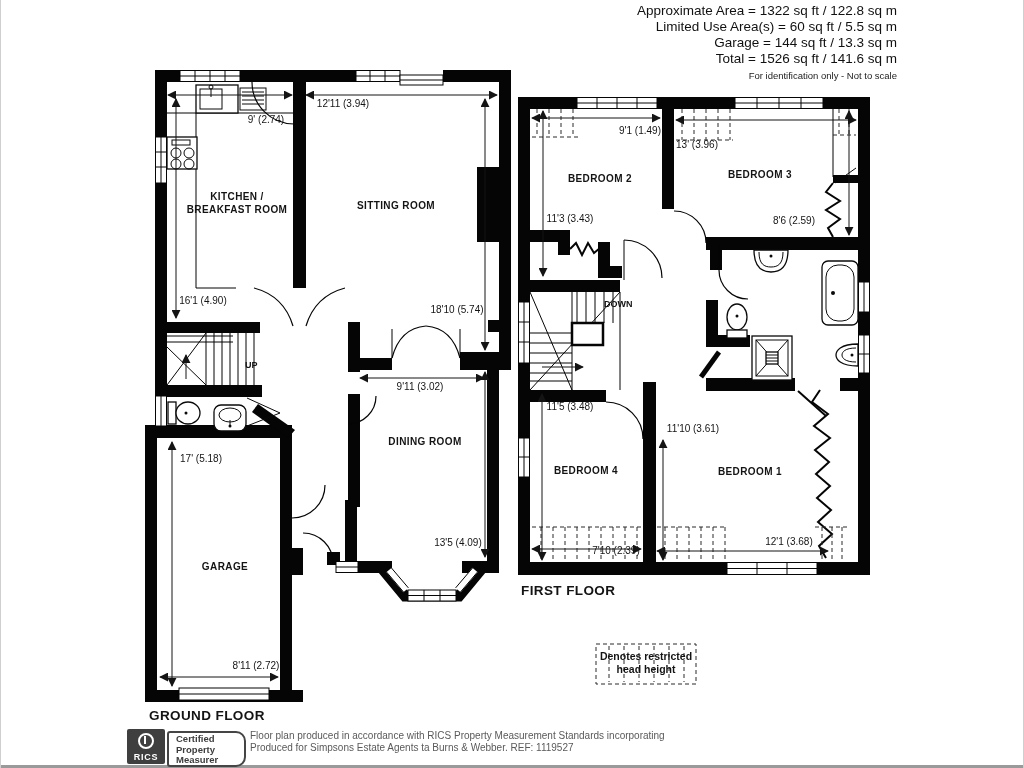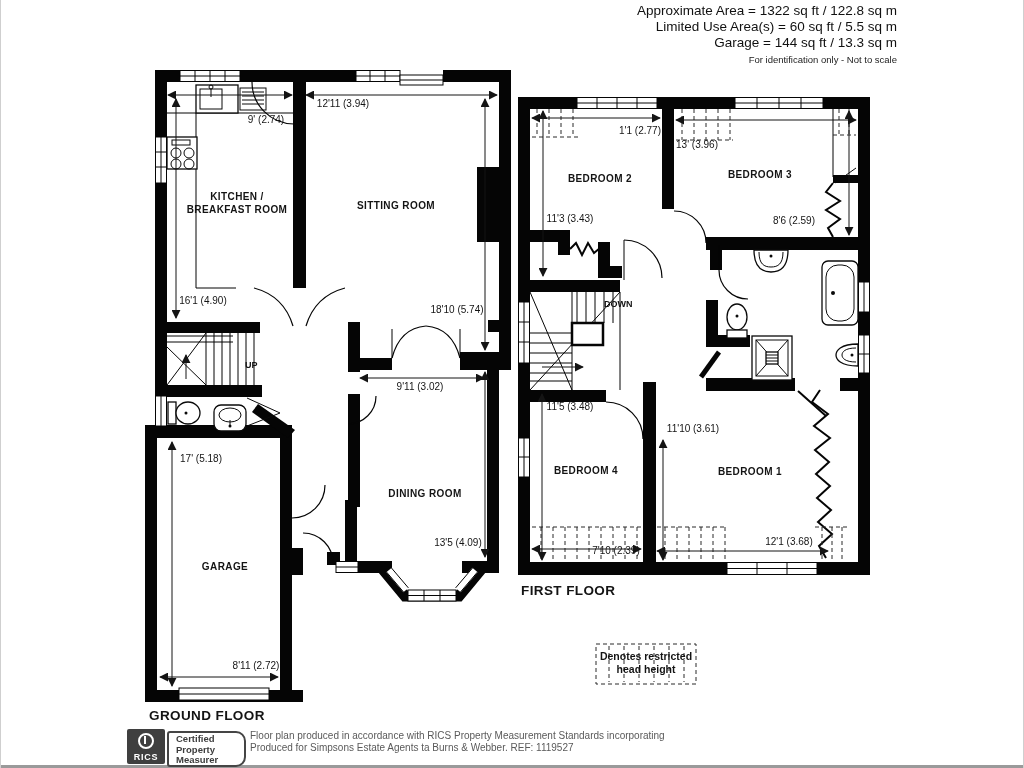--- a/index.html
+++ b/index.html
@@ -369,48 +369,49 @@
     <line class="dash" x1="654" y1="646" x2="654" y2="682"></line>
     <line class="dash" x1="669" y1="646" x2="669" y2="682"></line>
     <line class="dash" x1="684" y1="646" x2="684" y2="682"></line>
   </g>
 </svg>
 
 <div class="hdr">
   <div class="hline">Approximate Area = 1322 sq ft / 122.8 sq m</div>
   <div class="hline">Limited Use Area(s) = 60 sq ft / 5.5 sq m</div>
   <div class="hline">Garage = 144 sq ft / 13.3 sq m</div>
+  <div class="hline">Total = 1526 sq ft / 141.6 sq m</div>
   <div class="hsub">For identification only - Not to scale</div>
 </div>
 
 <div class="lbl room2" style="left:237px;top:190px;">
   <div>KITCHEN /</div>
   <div>BREAKFAST ROOM</div>
 </div>
 <div class="lbl room" style="left:396px;top:200px;">SITTING ROOM</div>
-<div class="lbl room" style="left:425px;top:488px;">DINING ROOM</div>
+<div class="lbl room" style="left:425px;top:436px;">DINING ROOM</div>
 <div class="lbl room" style="left:225px;top:561px;">GARAGE</div>
 <div class="lbl stairlbl" style="left:245px;top:360px;">UP</div>
 <div class="lbl floorlbl" style="left:149px;top:708px;">GROUND FLOOR</div>
 <div class="lbl dim" style="left:266px;top:114px;">9' (2.74)</div>
 <div class="lbl dim" style="left:203px;top:295px;">16'1 (4.90)</div>
 <div class="lbl dim" style="left:343px;top:98px;">12'11 (3.94)</div>
 <div class="lbl dim" style="left:457px;top:304px;">18'10 (5.74)</div>
 <div class="lbl dim" style="left:420px;top:381px;text-align:right;">9'11 (3.02)</div>
 <div class="lbl dim" style="left:458px;top:537px;">13'5 (4.09)</div>
 <div class="lbl dim" style="left:201px;top:453px;">17' (5.18)</div>
 <div class="lbl dim" style="left:256px;top:660px;">8'11 (2.72)</div>
 
 <div class="lbl room" style="left:600px;top:173px;">BEDROOM 2</div>
 <div class="lbl room" style="left:760px;top:169px;">BEDROOM 3</div>
 <div class="lbl room" style="left:586px;top:465px;">BEDROOM 4</div>
 <div class="lbl room" style="left:750px;top:466px;">BEDROOM 1</div>
 <div class="lbl stairlbl" style="left:604px;top:299px;">DOWN</div>
 <div class="lbl floorlbl" style="left:521px;top:583px;">FIRST FLOOR</div>
-<div class="lbl dim" style="left:640px;top:125px;">1'1 (2.77)</div>
+<div class="lbl dim" style="left:640px;top:125px;">9'1 (1.49)</div>
 <div class="lbl dim" style="left:570px;top:213px;">11'3 (3.43)</div>
 <div class="lbl dim" style="left:697px;top:139px;">13' (3.96)</div>
 <div class="lbl dim" style="left:794px;top:215px;">8'6 (2.59)</div>
 <div class="lbl dim" style="left:570px;top:401px;">11'5 (3.48)</div>
 <div class="lbl dim" style="left:693px;top:423px;">11'10 (3.61)</div>
 <div class="lbl dim" style="left:616px;top:511px;margin-top:34px;">7'10 (2.39)</div>
 <div class="lbl dim" style="left:789px;top:536px;">12'1 (3.68)</div>
 
 <div class="lbl legend" style="left:646px;top:650px;">
   <div>Denotes restricted</div>

